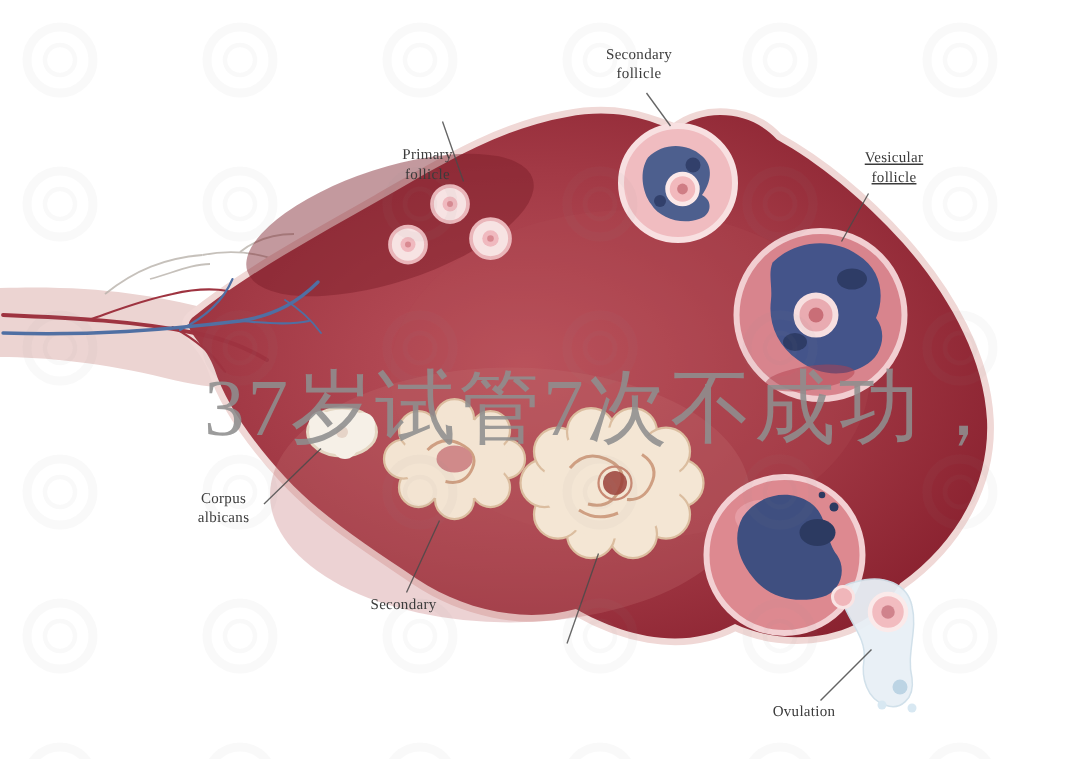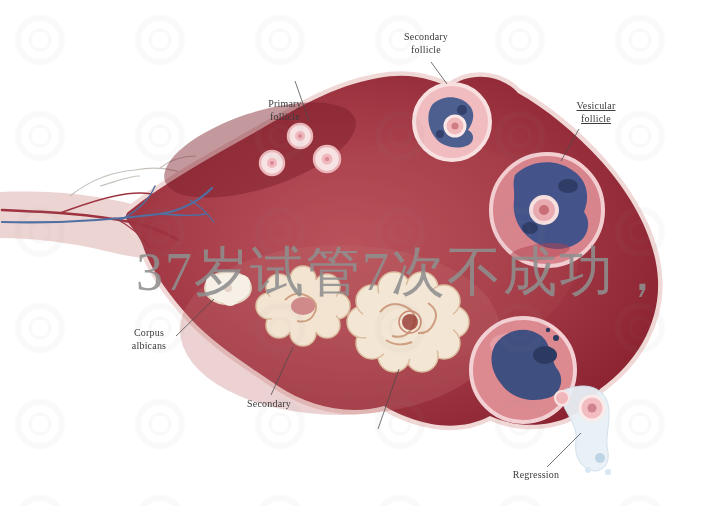--- a/index.html
+++ b/index.html
@@ -180,17 +180,17 @@
 
   <div class="label" style="left:285px; top:50px;margin-top:47px;">Primary
 follicle</div>
   <div class="label" style="left:426px; top:30px;">Secondary
 follicle</div>
   <div class="label" style="left:596px; top:99px;text-decoration:underline;">Vesicular
 follicle</div>
   <div class="label" style="left:149px; top:326px;">Corpus
 albicans</div>
   <div class="label" style="left:269px; top:397px;">Secondary</div>
-  <div class="label" style="left:536px; top:468px;">Regression</div>
+  <div class="label" style="left:536px; top:468px;">Ovulation</div>
 
   <div class="cn-watermark">37岁试管7次不成功，</div>
 
 </div>
 
 </body></html>

